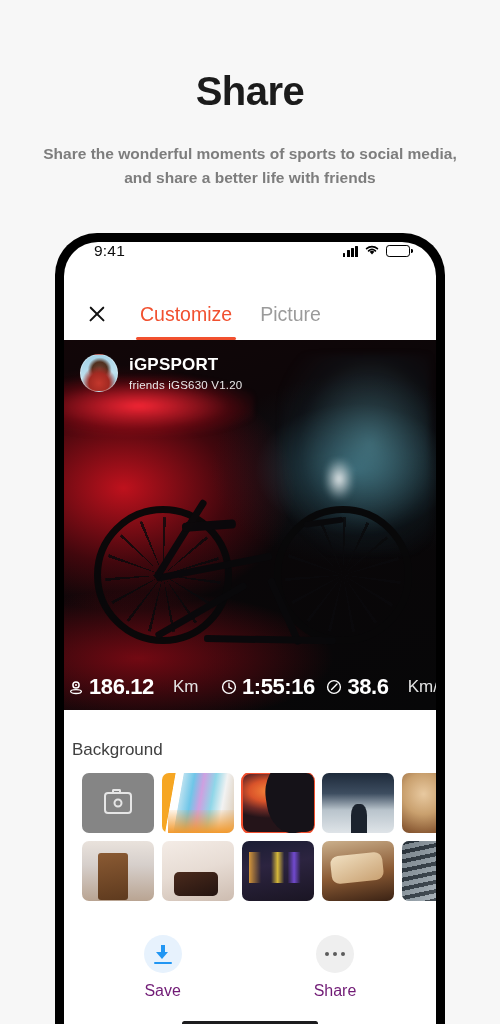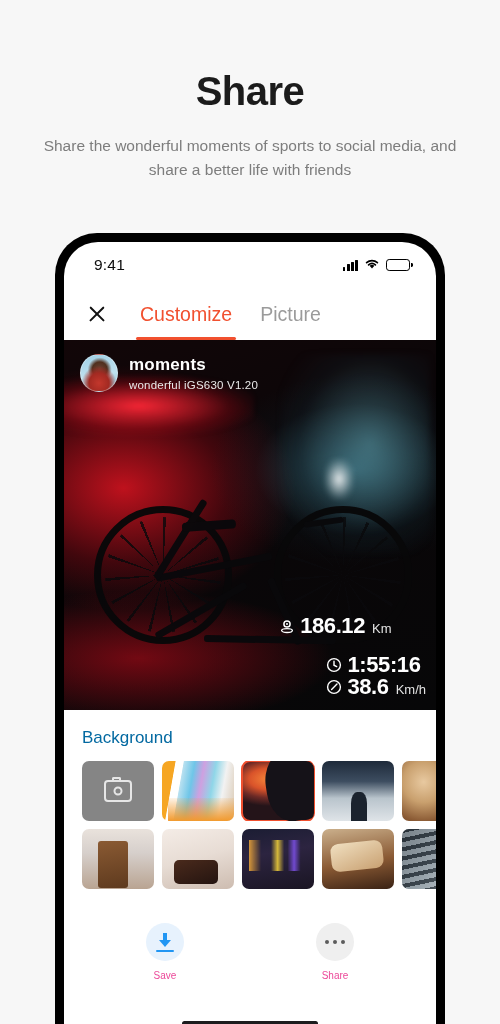--- a/index.html
+++ b/index.html
@@ -27,23 +27,23 @@
     font-weight: bold;
     color: #1b1b1b;
     letter-spacing: -0.5px;
     margin: 0;
     line-height: 1.15;
   }
   .page-subtitle {
     font-size: 15.5px;
     color: #7d7d7d;
     line-height: 1.55;
-    margin: 20px auto 0;
+    margin: 28px auto 0;
     width: 440px;
-    font-weight: 400;
+    font-weight: 700;
   }
 
   
   .phone-frame {
     position: absolute;
     left: 55px;
     top: 233px;
     width: 390px;
     height: 800px;
     background: #000;
@@ -57,21 +57,21 @@
     height: 791px;
     background: #ffffff;
     border-radius: 34px 34px 0 0;
     overflow: hidden;
   }
 
   
   .status-bar {
     height: 46px;
     display: flex;
-    align-items: center;
+    align-items: flex-start;
     justify-content: space-between;
     padding: 0 26px 0 30px;
     box-sizing: border-box;
   }
   .status-time {
     font-size: 15.5px;
     font-weight: 500;
     color: #0d0d0d;
     letter-spacing: 0.2px;
   }
@@ -252,56 +252,55 @@
   }
 
   .stats-bar {
     position: absolute;
     left: 0; right: 0; bottom: 12px;
     display: flex;
     align-items: flex-end;
     padding: 0 4px;
     box-sizing: border-box;
     z-index: 5;
-    flex-direction: column;
   }
   .stat {
     display: flex;
     align-items: center;
     gap: 5px;
     color: #fff;
   }
   .stat.s1 { width: 42%; }
   .stat.s2 { width: 29%; margin-top: 17px; }
   .stat.s3 { width: 29%; }
   .stat-icon { width: 16px; height: 16px; flex: none; }
   .stat-value {
     font-size: 22px;
     font-weight: bold;
     letter-spacing: -0.4px;
     line-height: 1;
   }
   .stat-unit {
-    font-size: 13px;
+    font-size: 17px;
     color: #e3e3e3;
-    margin-left: 2px;
+    margin-left: 14px;
     align-self: flex-end;
     margin-bottom: 1.5px;
   }
 
   
   .bg-section {
     background: #fff;
     padding: 18px 0 0 0;
   }
   .section-title {
     font-size: 17px;
-    color: #0369a1;
-    padding-left: 18px;
-    margin: 0 0 13px 0;
+    color: #404040;
+    padding-left: 8px;
+    margin: 12px 0 13px 0;
     font-weight: 400;
   }
   .thumb-row {
     display: flex;
     gap: 8px;
     padding-left: 18px;
     margin-bottom: 8px;
     overflow: hidden;
   }
   .thumb {
@@ -505,22 +504,22 @@
   .dl-base {
     position: absolute;
     left: 0; bottom: -1px;
     width: 18px; height: 2.2px;
     background: #2196f3;
     border-radius: 1px;
   }
   .dots { display: flex; gap: 3.5px; }
   .dots i { width: 4.2px; height: 4.2px; border-radius: 50%; background: #5c5c5c; display: block; }
   .action-label {
-    font-size: 10px;
-    color: #ec4899;
+    font-size: 16px;
+    color: #701a75;
   }
   .home-indicator {
     position: absolute;
     bottom: 7px; left: 50%;
     transform: translateX(-50%);
     width: 136px; height: 5.5px;
     background: #1c1c1e;
     border-radius: 4px;
   }
 </style>
@@ -583,22 +582,22 @@
         <div class="bar" style="left:70px;  bottom:4px;  width:104px; height:7px; transform:rotate(-30deg);"></div>
         <div class="bar" style="left:184px; bottom:62px; width:72px;  height:7px; transform:rotate(66deg);"></div>
         <div class="bar" style="left:118px; bottom:2px;  width:132px; height:7px; transform:rotate(1deg);"></div>
         <div class="bar" style="left:96px;  bottom:112px; width:54px; height:9px;  transform:rotate(-4deg); border-radius:4px;"></div>
         <div class="bar" style="left:218px; bottom:116px; width:40px; height:6px;  transform:rotate(-8deg);"></div>
       </div>
 
       <div class="hero-header">
         <div class="avatar"></div>
         <div>
-          <div class="hero-name">moments</div>
-          <div class="hero-device">wonderful iGS630   V1.20</div>
+          <div class="hero-name">iGPSPORT</div>
+          <div class="hero-device">friends iGS630   V1.20</div>
         </div>
       </div>
 
       <div class="watermark">
         
       </div>
 
       <div class="stats-bar">
         <div class="stat s1">
           <span class="stat-icon">

